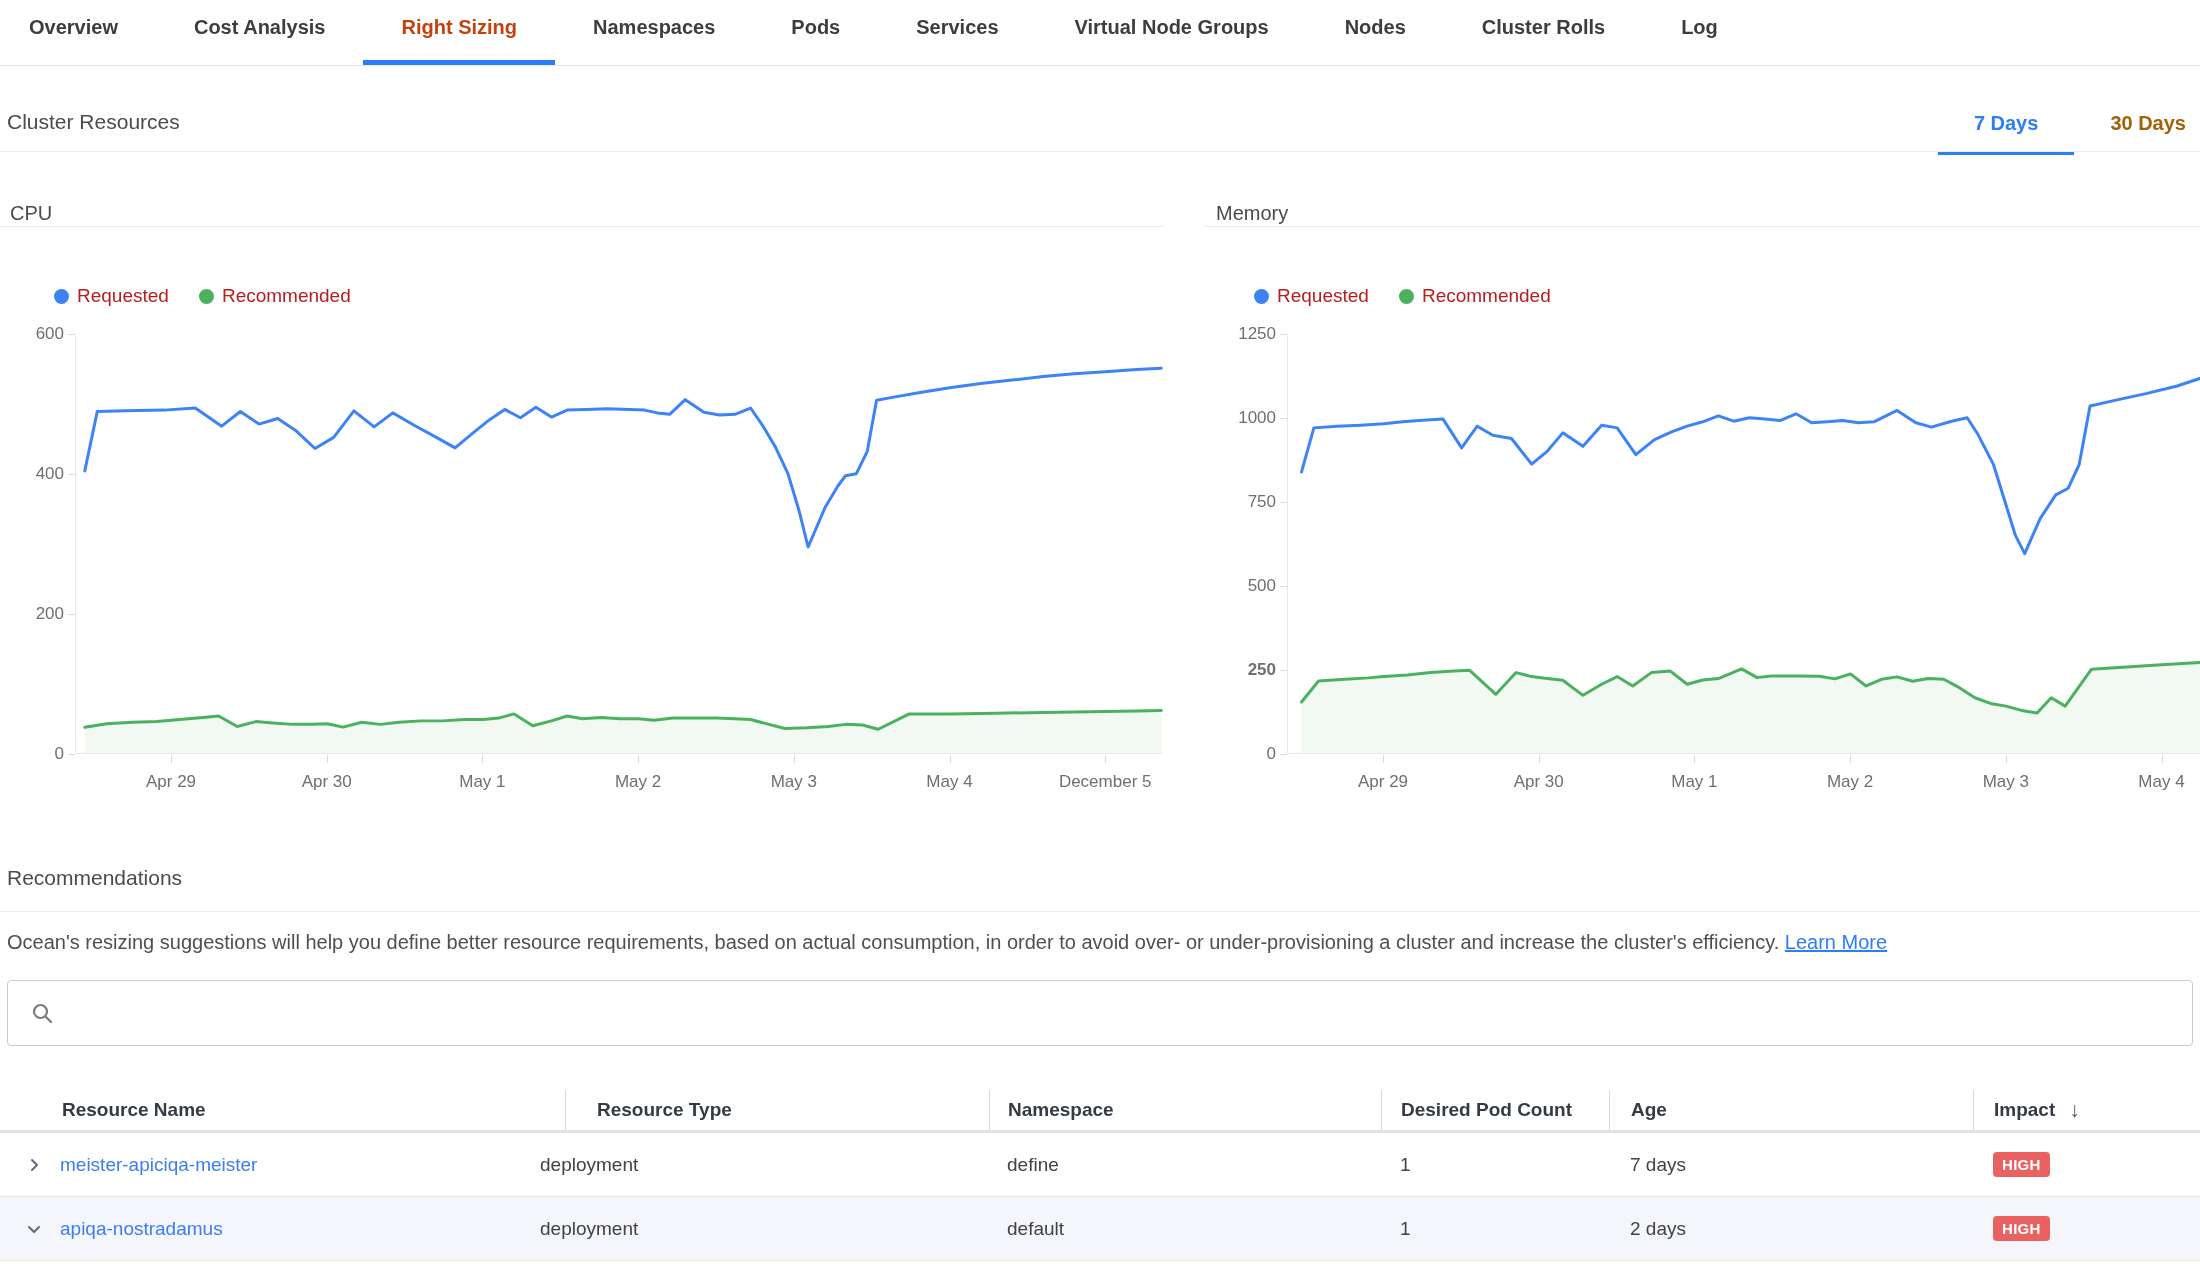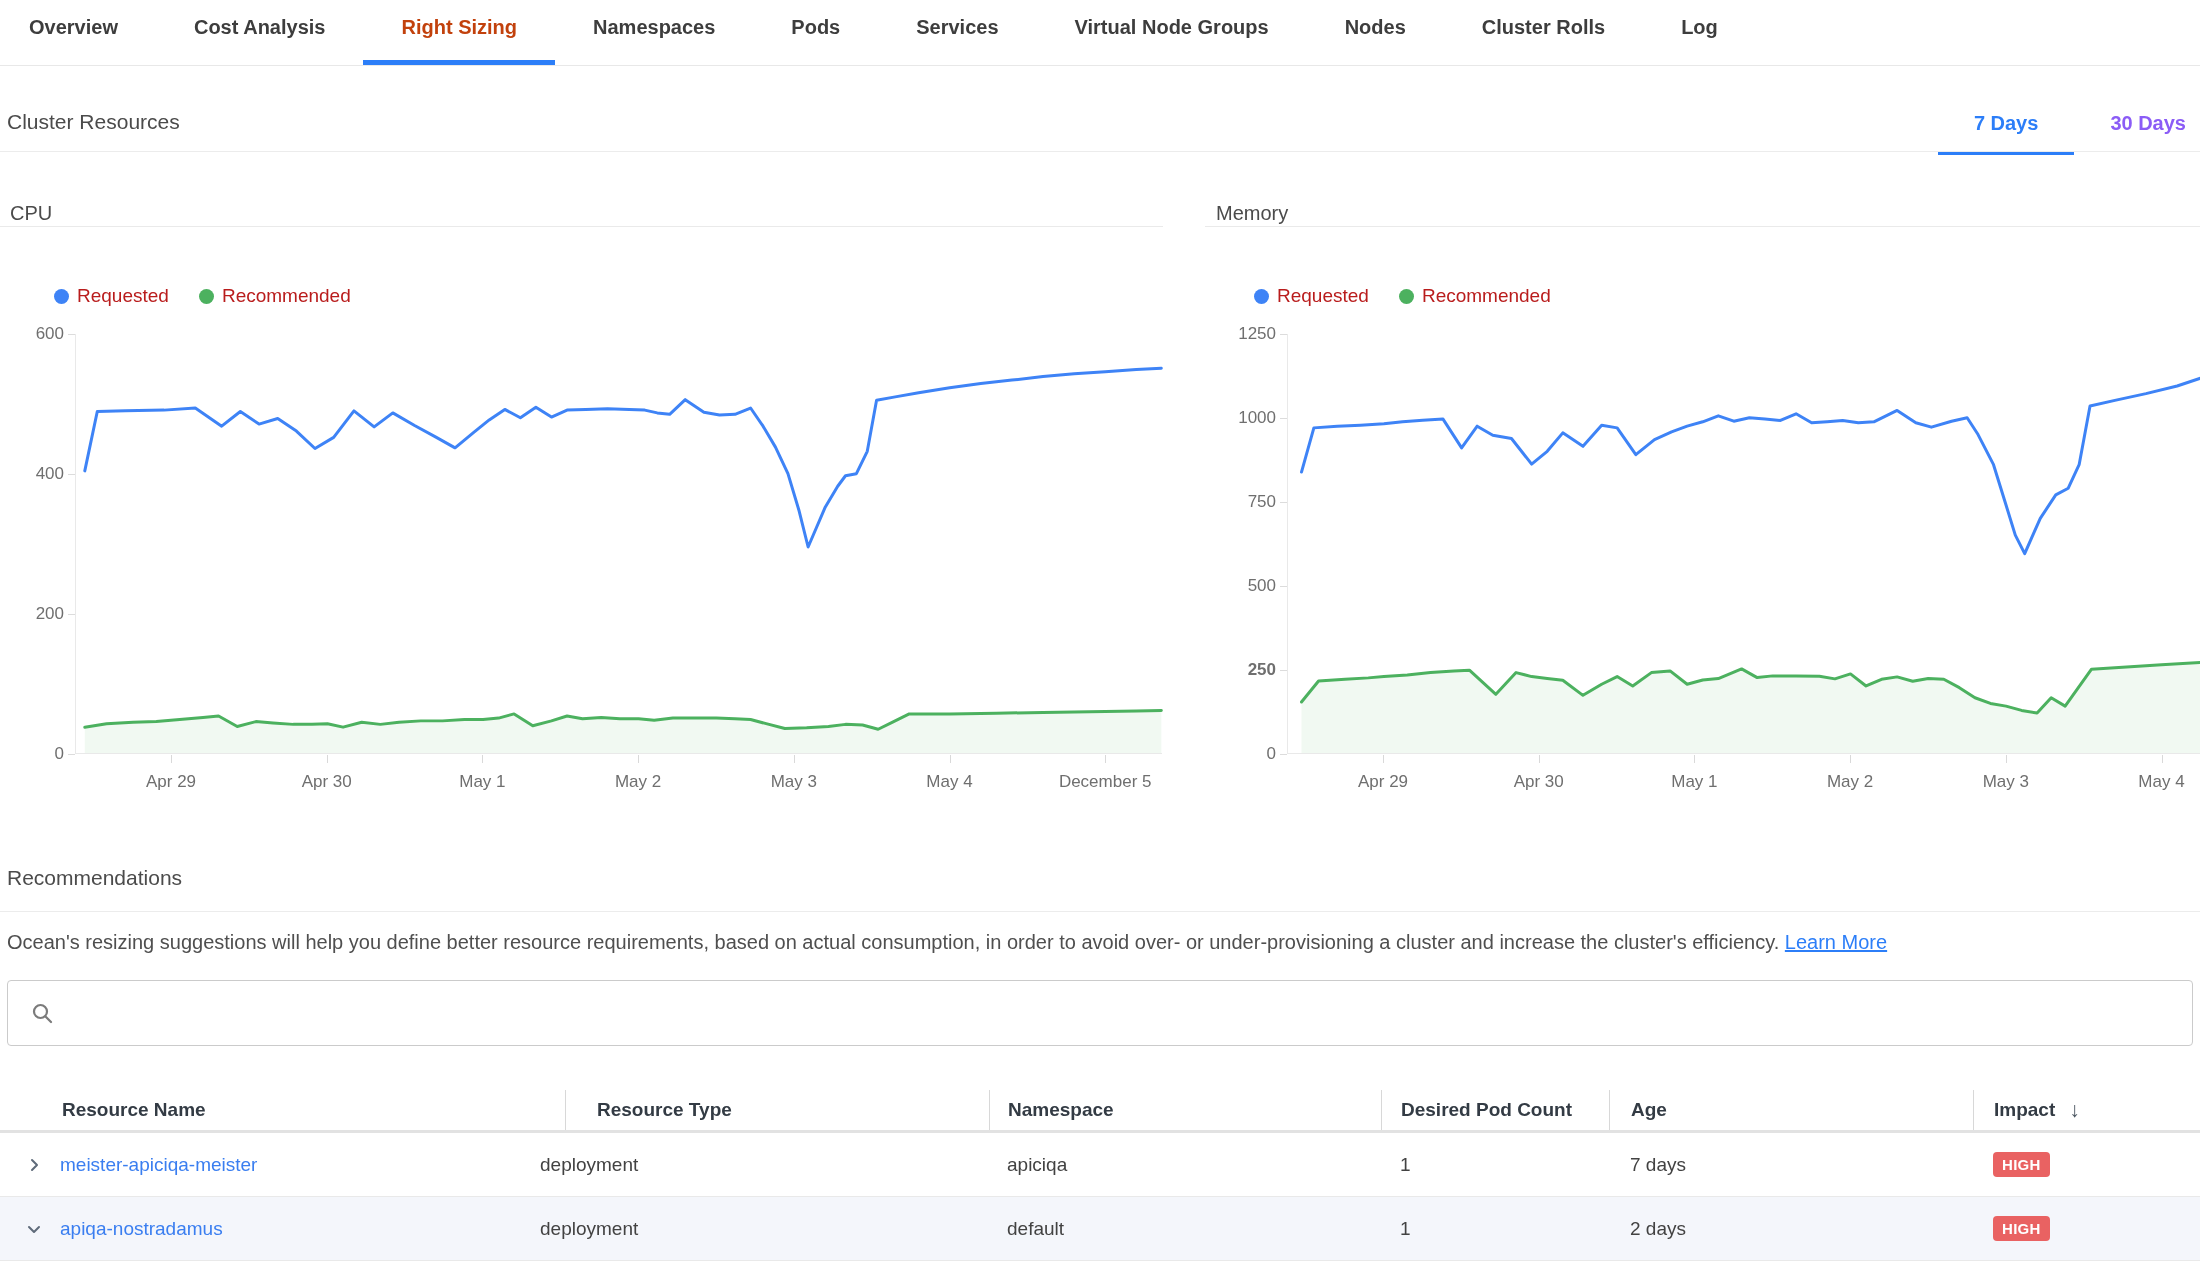--- a/index.html
+++ b/index.html
@@ -11,21 +11,21 @@
   .topnav { position:absolute; top:0; left:0; right:0; height:66px; border-bottom:1px solid #e8e8e8; display:flex; }
   .nav-tab { position:relative; padding:16px 38px 0; font-size:20px; font-weight:600; color:#3d3d3d; cursor:pointer; white-space:nowrap; }
   .nav-tab:first-child { padding-left:29px; }
   .nav-tab.active { color:#c2410c; }
   .nav-tab.active::after { content:''; position:absolute; left:0; right:0; bottom:0; height:5px; background:#2c7ef8; }
 
   
   .head-title { position:absolute; left:7px; top:110px; font-size:21px; color:#4b4b4b; }
   .head-divider { position:absolute; top:151px; left:0; right:0; height:1px; background:#ececec; }
   .range-tabs { position:absolute; top:108px; right:0; display:flex; }
-  .range-tab { position:relative; padding:4px 36px 20px; font-size:20px; font-weight:700; color:#8b5cf6; cursor:pointer; white-space:nowrap; }
+  .range-tab { position:relative; padding:4px 36px 20px; font-size:20px; font-weight:700; color:#a16207; cursor:pointer; white-space:nowrap; }
   .range-tab:last-child { padding-right:14px; }
   .range-tab.active { color:#2c7ef8; }
   .range-tab.active::after { content:''; position:absolute; left:0; right:0; bottom:0; height:4px; background:#2c7ef8; }
 
   
   .chart-title { position:absolute; top:202px; font-size:20px; color:#4b4b4b; }
   .chart-title-border { position:absolute; top:226px; height:1px; background:#eaeaea; }
   .legend { position:absolute; top:285px; display:flex; gap:30px; }
   .legend-item { display:flex; align-items:center; gap:8px; font-size:19px; color:#b91c1c; }
   .legend-dot { width:15px; height:15px; border-radius:50%; flex:0 0 auto; }
@@ -221,21 +221,21 @@
       <div class="trow tgrid">
         <div class="td td-name">
           <span class="chev">
             <svg width="16" height="16" viewBox="0 0 16 16" fill="none" stroke="#5f6b7a" stroke-width="2" stroke-linecap="round" stroke-linejoin="round">
               <path d="M6 3 L11 8 L6 13"></path>
             </svg>
           </span>
           <a class="res-link">meister-apiciqa-meister</a>
         </div>
         <div class="td">deployment</div>
-        <div class="td">apiciqa</div>
+        <div class="td">define</div>
         <div class="td">1</div>
         <div class="td">7 days</div>
         <div class="td"><span class="badge" style="background: rgb(233, 98, 98);">HIGH</span></div>
       </div>
       <div class="trow tgrid expanded">
         <div class="td td-name">
           <span class="chev">
             <svg width="16" height="16" viewBox="0 0 16 16" fill="none" stroke="#5f6b7a" stroke-width="2" stroke-linecap="round" stroke-linejoin="round">
               <path d="M3 6 L8 11 L13 6"></path>
             </svg>

